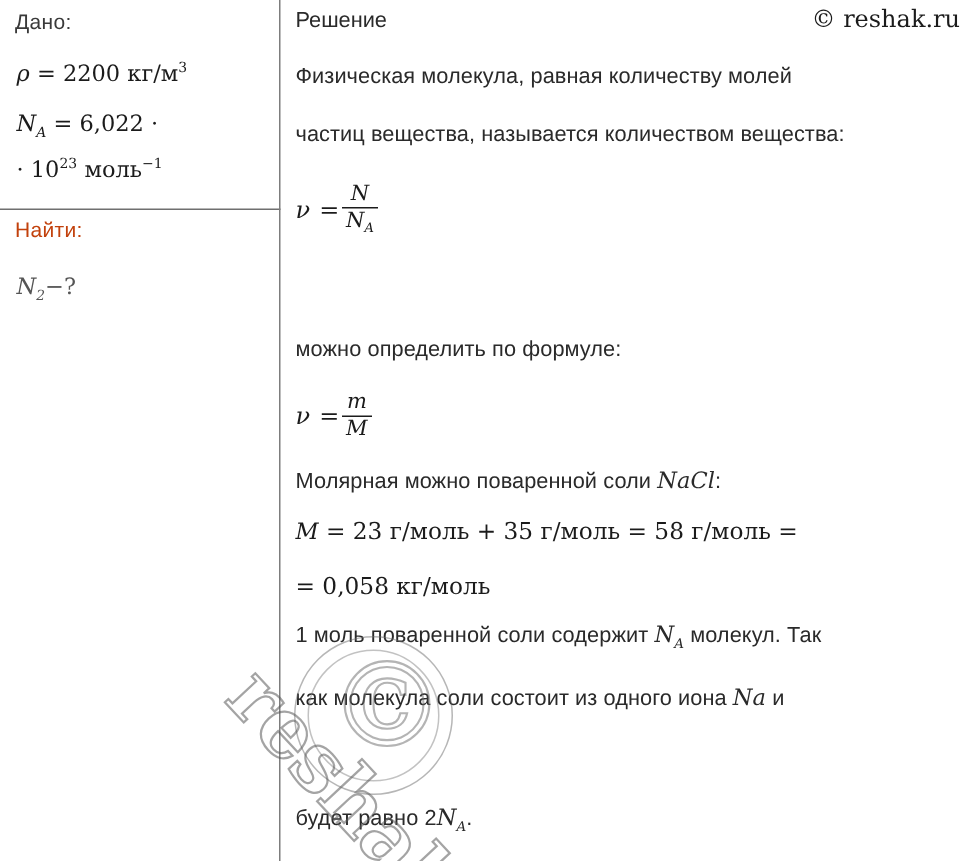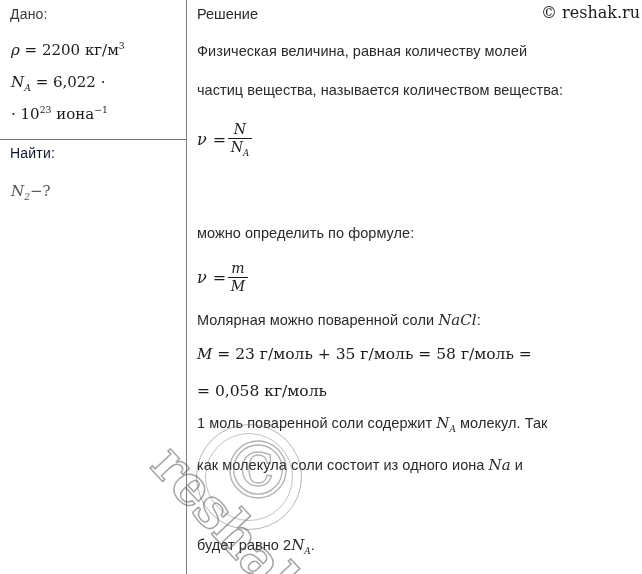--- a/index.html
+++ b/index.html
@@ -63,21 +63,21 @@
   }
   .gl1 { top: 40px; }
   .gl2 { top: 73px; }
   .gl3 { top: 104px; }
 
   .find-title {
     position: absolute;
     left: 10px;
     top: 145px;
     font-size: 14px;
-    color: #0f172a;
+    color: #c2410c;
     letter-spacing: .2px;
   }
   .find-line {
     position: absolute;
     left: 11px;
     top: 182px;
     font-family: "DejaVu Serif", "Liberation Serif", serif;
     font-size: 15px;
     color: #555;
     white-space: nowrap;
@@ -251,40 +251,40 @@
       <span class="mu">= 2200 кг/м</span><sup class="s">3</sup>
     </div>
 
     <div class="given-line gl2">
       <span class="mi">N</span><sub class="s">A</sub>
       <span class="mu">= 6,022 ·</span>
     </div>
 
     <div class="given-line gl3">
       <span class="mu">· 10</span><sup class="s">23</sup>
-      <span class="mu">иона</span><sup class="s">−1</sup>
+      <span class="mu">моль</span><sup class="s">−1</sup>
     </div>
 
     <div class="find-title">Найти:</div>
 
     <div class="find-line">
       <span class="mi">N</span><sub class="s">2</sub><span class="mu">−?</span>
     </div>
   </div>
 
   <div class="h-divider"></div>
   <div class="v-divider"></div>
 
   <div class="sol-col">
 
     <div class="sol-title">Решение</div>
 
     <div class="wm-top">© reshak.ru</div>
 
-    <div class="sol-text t1">Физическая величина, равная количеству молей</div>
+    <div class="sol-text t1">Физическая молекула, равная количеству молей</div>
     <div class="sol-text t2">частиц вещества, называется количеством вещества:</div>
 
     <div class="sol-math f1">
       <span class="eqlead">ν  =</span><span class="frac"><span class="num">N</span><span class="bar"></span><span class="den"><span>N</span><sub class="s">A</sub></span></span>
     </div>
 
     <div class="sol-text t4">можно определить по формуле:</div>
 
     <div class="sol-math f2">
       <span class="eqlead">ν  =</span><span class="frac"><span class="num">m</span><span class="bar"></span><span class="den">M</span></span>

